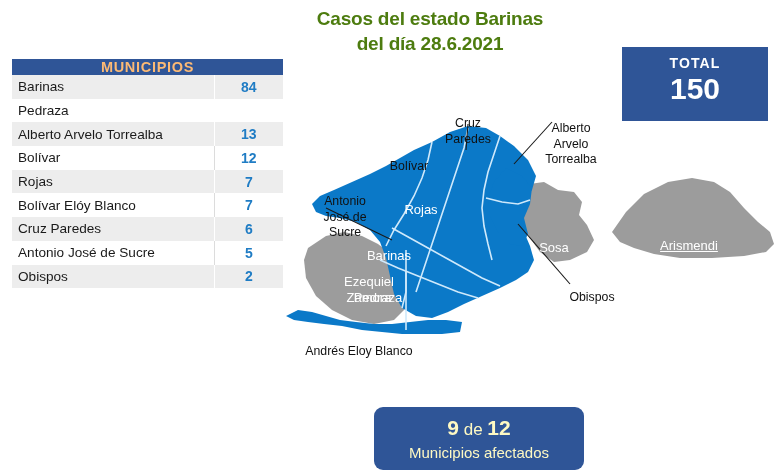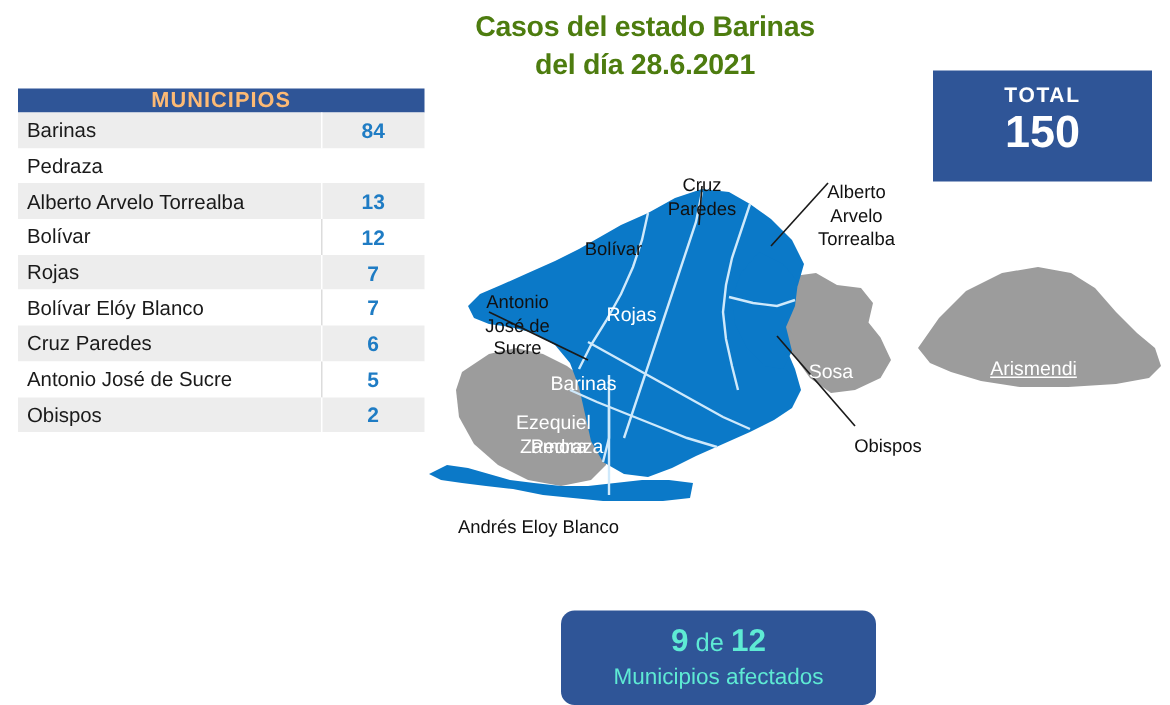--- a/index.html
+++ b/index.html
@@ -57,21 +57,21 @@
     text-align:center;white-space:nowrap;
   }
   .mlabel-gray{
     position:absolute;color:#ffffff;font-size:13px;line-height:16px;
     text-align:center;white-space:nowrap;
   }
 
   
   .bottom-badge{
     position:absolute;left:374px;top:407px;width:210px;height:63px;
-    background:#2F5597;border-radius:9px;color:#5eead4;text-align:center;
+    background:#2F5597;border-radius:9px;color:#fef9c3;text-align:center;
   }
   .bottom-badge .l1{font-size:17px;line-height:20px;margin-top:11px;}
   .bottom-badge .l1 b{font-size:21px;font-weight:bold;}
   .bottom-badge .l2{font-size:15px;line-height:19px;margin-top:3px;}
 </style>
 </head>
 <body>
 
 <div id="root">
 

